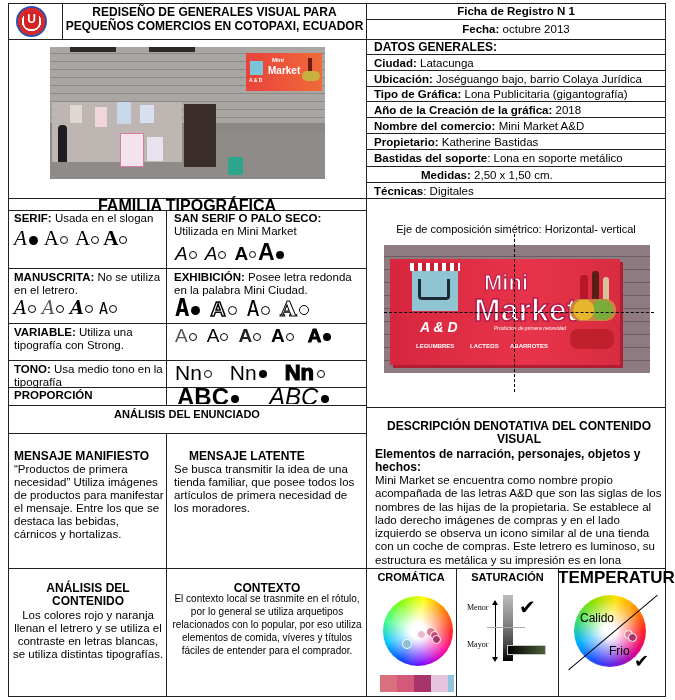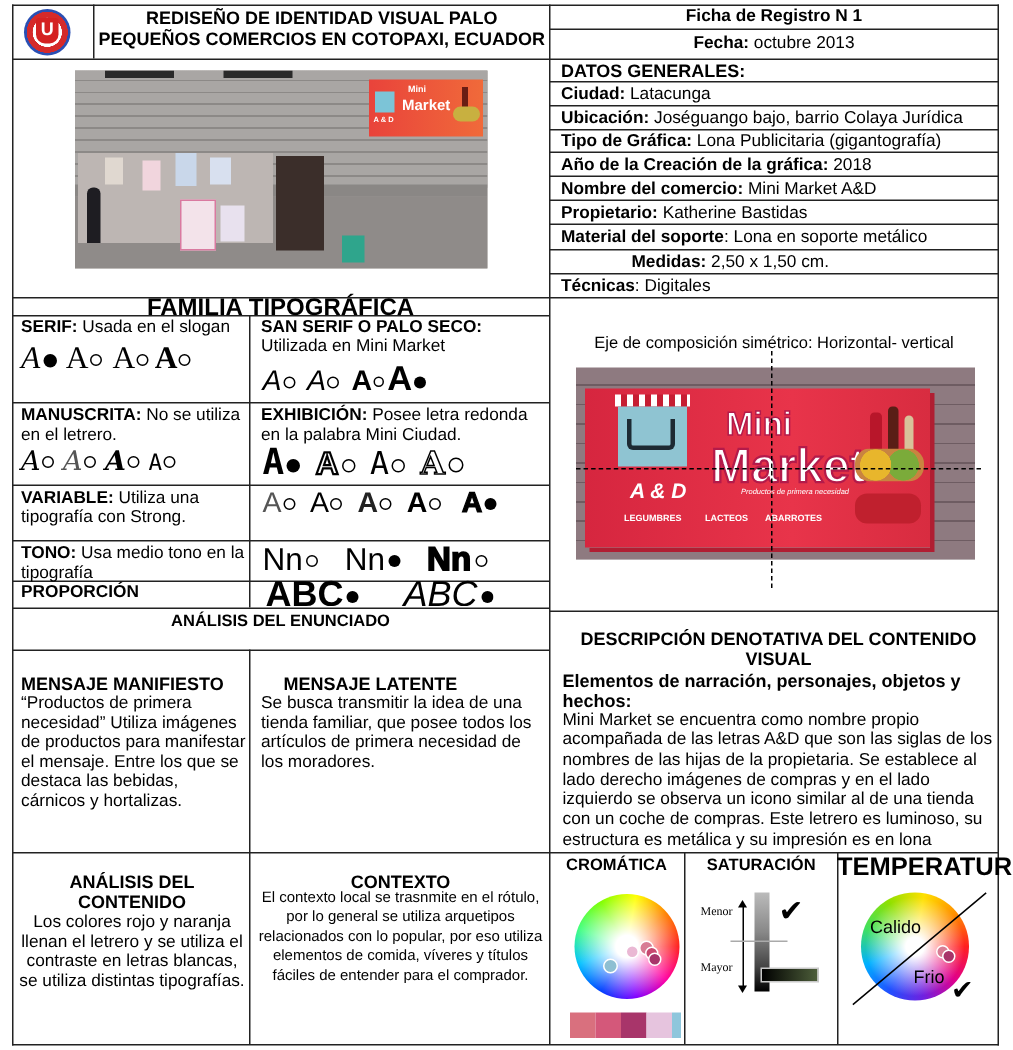--- a/index.html
+++ b/index.html
@@ -52,21 +52,21 @@
 <div class="ln" style="left:166px;top:433px;width:1px;height:263px;"></div>
 <div class="ln" style="left:8px;top:568px;width:658px;height:1px;"></div>
 
 <div class="ln" style="left:456px;top:568px;width:1px;height:128px;"></div>
 <div class="ln" style="left:558px;top:568px;width:1px;height:128px;"></div>
 
 <div class="abs" style="left:16px;top:6px;width:31px;height:31px;border-radius:50%;background:radial-gradient(circle,#fff 0 44%,#d52a2a 45% 62%,#2a4fb3 63% 100%);"></div>
 <div class="abs" style="left:24px;top:12px;width:15px;height:17px;background:#d42222;border-radius:2px 2px 6px 6px;"></div>
 <div class="abs" style="left:26px;top:13px;width:11px;height:12px;color:#fff;font:bold 12px/12px 'Liberation Sans',sans-serif;text-align:center;">U</div>
 
-<div class="t b c" style="left:63px;top:6px;width:303px;font-size:12px;">REDISEÑO DE IDENTIDAD VISUAL PALO</div>
+<div class="t b c" style="left:63px;top:6px;width:303px;font-size:12px;">REDISEÑO DE GENERALES VISUAL PARA</div>
 <div class="t b c" style="left:63px;top:20px;width:303px;font-size:12px;">PEQUEÑOS COMERCIOS EN COTOPAXI, ECUADOR</div>
 
 <div class="t b c" style="left:366px;top:5px;width:300px;">Ficha de Registro N 1</div>
 <div class="t c" style="left:366px;top:23px;width:300px;">
   <span class="b">Fecha:</span>
   <span>octubre 2013</span>
 </div>
 
 <div class="abs" style="left:50px;top:47px;width:275px;height:132px;background:#9a9694;overflow:hidden;">
   <div class="abs" style="left:0;top:0;width:275px;height:78px;background:repeating-linear-gradient(0deg,#a9a6a4 0 7px,#8c8987 7px 8px),#a6a3a1;"></div>
@@ -94,21 +94,21 @@
   </div>
 </div>
 
 <div class="t b" style="left:374px;top:41px;font-size:12px;">DATOS GENERALES:</div>
 <div class="t" style="left:374px;top:57px;"><span class="b">Ciudad:</span> <span>Latacunga</span></div>
 <div class="t" style="left:374px;top:73px;"><span class="b">Ubicación:</span> <span>Joséguango bajo, barrio Colaya Jurídica</span></div>
 <div class="t" style="left:374px;top:88px;"><span class="b">Tipo de Gráfica:</span> <span> Lona Publicitaria (gigantografía)</span></div>
 <div class="t" style="left:374px;top:104px;"><span class="b">Año de la Creación de la gráfica:</span> <span>2018</span></div>
 <div class="t" style="left:374px;top:120px;"><span class="b">Nombre del comercio:</span> <span>Mini Market A&amp;D</span></div>
 <div class="t" style="left:374px;top:136px;"><span class="b">Propietario:</span> <span>Katherine Bastidas</span></div>
-<div class="t" style="left:374px;top:152px;"><span class="b">Material del soporte</span><span>: Lona en soporte metálico</span></div>
+<div class="t" style="left:374px;top:152px;"><span class="b">Bastidas del soporte</span><span>: Lona en soporte metálico</span></div>
 <div class="t" style="left:374px;top:169px;padding-left:47px;"><span class="b">Medidas:</span> <span>2,50 x 1,50 cm.</span></div>
 <div class="t" style="left:374px;top:185px;"><span class="b">Técnicas</span><span>: Digitales</span></div>
 
 <div class="t b c" style="left:8px;top:199px;width:358px;font-size:16px;">FAMILIA TIPOGRÁFICA</div>
 
 <div class="t" style="left:14px;top:212px;width:150px;"><span class="b">SERIF:</span><span> Usada en el slogan</span></div>
 <div class="glyphs" style="left:14px;top:226px;font-family:'Liberation Serif',serif;font-size:21px;line-height:24px;">
   <span style="font-style:italic;">A</span><span class="dot f" style="width:9px;height:9px;margin:0 6px 0 2px;"></span><span>A</span><span class="dot o" style="width:8px;height:8px;margin:0 7px 0 1px;"></span><span>A</span><span class="dot o" style="width:8px;height:8px;margin:0 4px 0 1px;"></span><span style="font-weight:bold;">A</span><span class="dot o" style="width:8px;height:8px;margin-left:1px;"></span>
 </div>
 

